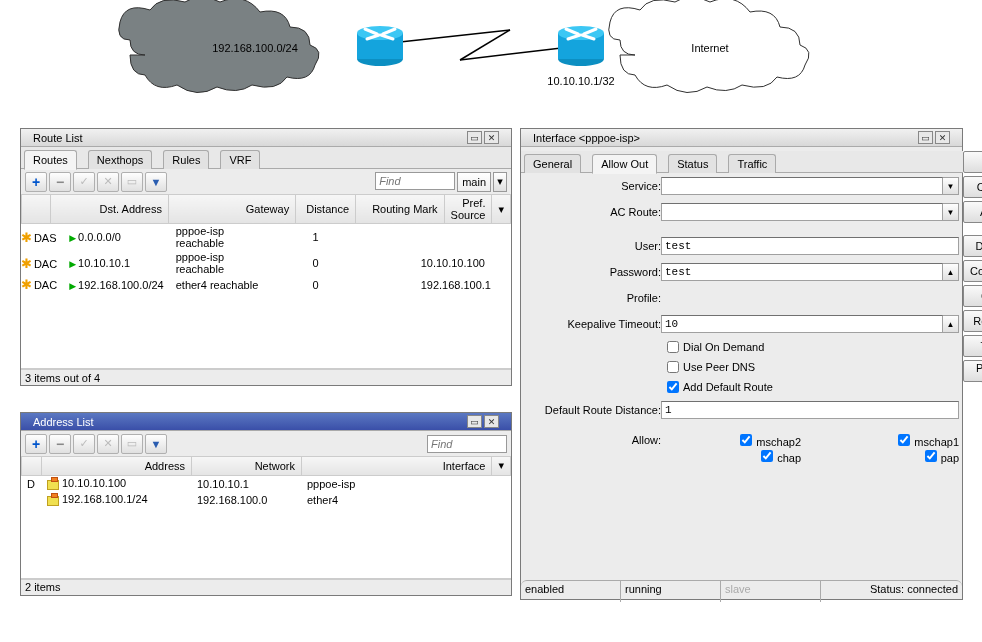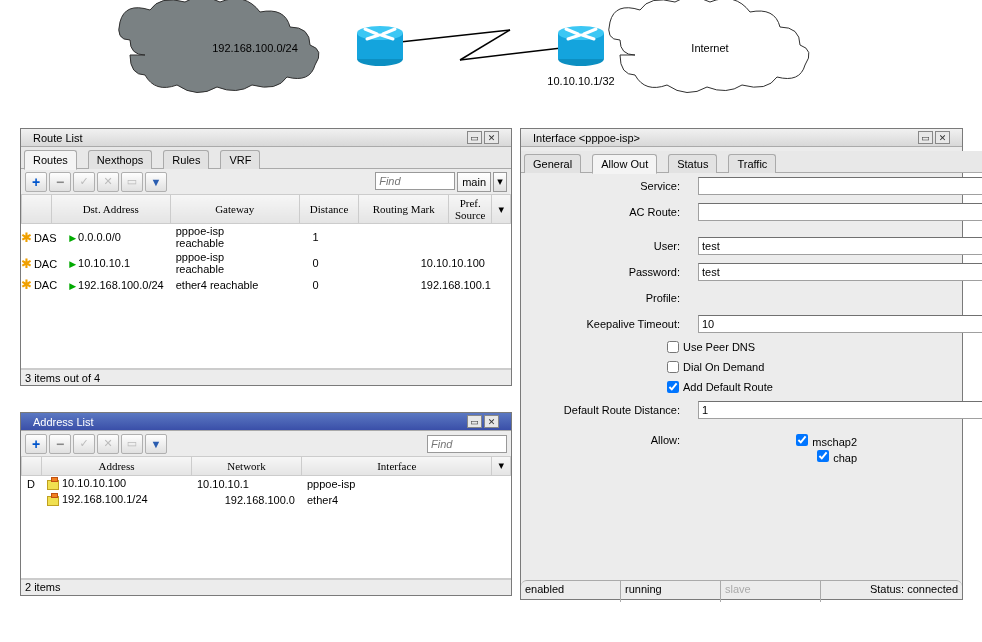--- a/index.html
+++ b/index.html
@@ -26,41 +26,41 @@
 .tool.plus { color: #0055cc; font-weight: bold; font-size: 14px; }
 .tool.minus { color: #888; font-weight: bold; font-size: 14px; }
 .tool.dis { color: #bbb; }
 .find-box { margin-left: auto; display: flex; align-items: flex-start; gap: 2px; }
 .find-input { width: 80px; height: 18px; border: 1px solid #999; background: #fff; padding: 0 3px; font-style: italic; color: #888; }
 .select-main { height: 20px; border: 1px solid #999; background: linear-gradient(#fff,#eee); padding: 0 4px; display: inline-flex; align-items: center; }
 .select-arrow { width: 14px; height: 20px; border: 1px solid #999; background: linear-gradient(#fff,#e0e0e0); display: inline-flex; align-items: center; justify-content: center; }
 
 
 .tbl { width: 100%; border-collapse: collapse; background: #fff; }
-.tbl th { text-align: center; background: linear-gradient(#f6f6f6,#e4e4e4); border: 1px solid #ccc; border-top: none; padding: 2px 6px; font-weight: normal; height: 18px; font-family: Liberation Serif, serif; }
+.tbl th { text-align: right; background: linear-gradient(#f6f6f6,#e4e4e4); border: 1px solid #ccc; border-top: none; padding: 2px 6px; font-weight: normal; height: 18px; }
 .tbl td { padding: 1px 6px; height: 16px; border: none; }
 .tbl td.flag { width: 30px; padding-left: 2px; white-space: nowrap; }
 .tbl td.num { text-align: right; }
 .flag-x { color: #f0a000; font-size: 13px; position: relative; left: -2px; }
 .tri { color: #0a0; font-size: 9px; margin-right: 2px; }
 .addr-icon { display: inline-block; width: 12px; height: 10px; background: #f0e050; border: 1px solid #c0a020; position: relative; vertical-align: middle; margin-right: 3px; }
 .addr-icon::after { content: ""; position: absolute; left: 3px; top: -4px; width: 5px; height: 3px; background: #f08020; border: 1px solid #c05010; }
 .table-body { height: 145px; overflow-y: auto; background: #fff; border-bottom: 1px solid #ccc; }
 .table-body.addr { height: 103px; }
 .statusbar { height: 16px; background: #ececec; padding: 0 4px; display: flex; align-items: center; border-top: 1px solid #ccc; }
 
 
 .form-area { display: flex; }
 .form-left { flex: 1; padding-top: 4px; }
 .form-right { width: 80px; padding: 4px 4px 4px 0; display: flex; flex-direction: column; gap: 3px; }
 .form-right button { height: 22px; border: 1px solid #888; background: linear-gradient(#fafafa,#dedede); border-radius: 2px; }
 .form-row { display: flex; align-items: center; height: 26px; padding-right: 4px; }
-.form-row label { width: 140px; text-align: right; padding-right: 18px; margin-left: 37px; }
+.form-row label { width: 140px; text-align: right; padding-right: 0; }
 .form-row .val { flex: 1; display: flex; align-items: center; gap: 0; }
-.form-row input[type=text] { flex: 1; height: 18px; border: 1px solid #a0a0a0; border-top-color: #707070; padding: 0 3px; background: #fff; }
+.form-row input[type=text] { flex: 1; height: 18px; border: 1px solid #a0a0a0; border-top-color: #707070; padding: 0 3px; background: #fff; font-family: Liberation Mono, monospace; }
 .form-row .drop, .form-row .spin { width: 16px; height: 18px; border: 1px solid #a0a0a0; border-left: none; background: linear-gradient(#fefefe,#e0e0e0); display: inline-flex; align-items: center; justify-content: center; font-size: 8px; }
 .cb-row { display: flex; align-items: center; height: 20px; padding-left: 146px; }
 .cb-row input, .allow-grid input { margin: 0 4px 0 0; width: 12px; height: 12px; }
 .allow-grid { display: grid; grid-template-columns: auto auto; gap: 2px 18px; }
 
 
 .iface-status { height: 22px; border-top: 1px solid #aaa; display: flex; border-radius: 6px; }
 .iface-status .cell { border-right: 1px solid #aaa; padding: 2px 4px; }
 .iface-status .cell:last-child { border-right: none; }
 </style>
@@ -216,21 +216,21 @@
           <tr>
             <td style="width:20px;">D</td>
             <td style="width:150px;"><span class="addr-icon"></span><span>10.10.10.100</span></td>
             <td style="width:110px;">10.10.10.1</td>
             <td>pppoe-isp</td>
             <td style="width:14px;"></td>
           </tr>
       <tr>
             <td style="width:20px;"></td>
             <td style="width:150px;"><span class="addr-icon"></span><span>192.168.100.1/24</span></td>
-            <td style="width:110px;text-align:right;">192.168.100.0</td>
+            <td style="width:110px;">192.168.100.0</td>
             <td>ether4</td>
             <td style="width:14px;"></td>
           </tr>
     </tbody>
       </table>
   </div>
   <div class="statusbar">
       <span>2 items</span>
     </div>
 </div>
@@ -283,25 +283,25 @@
         </div>
       <div class="form-row">
           <label>Keepalive Timeout:</label>
           <div class="val">
             <input type="text" value="10" style="">
             <span class="spin">▲</span>
           </div>
         </div>
       <div class="cb-row">
           <input type="checkbox" style="">
-          <span>Use Peer DNS</span>
+          <span>Dial On Demand</span>
         </div>
       <div class="cb-row">
           <input type="checkbox" style="">
-          <span>Dial On Demand</span>
+          <span>Use Peer DNS</span>
         </div>
       <div class="cb-row">
           <input type="checkbox" checked="" style="">
           <span>Add Default Route</span>
         </div>
       <div class="form-row">
           <label>Default Route Distance:</label>
           <div class="val">
             <input type="text" value="1" style="">
           </div>

